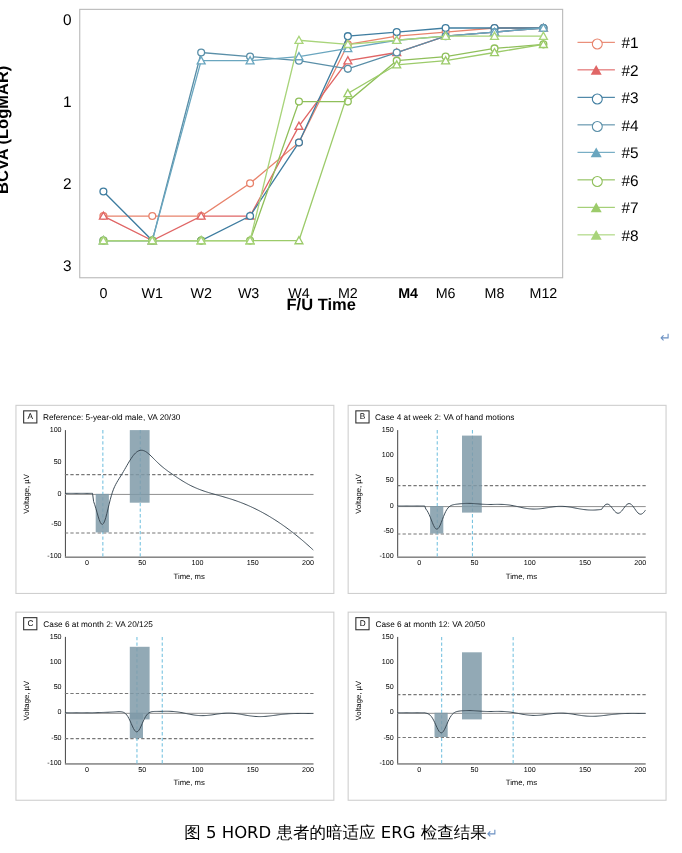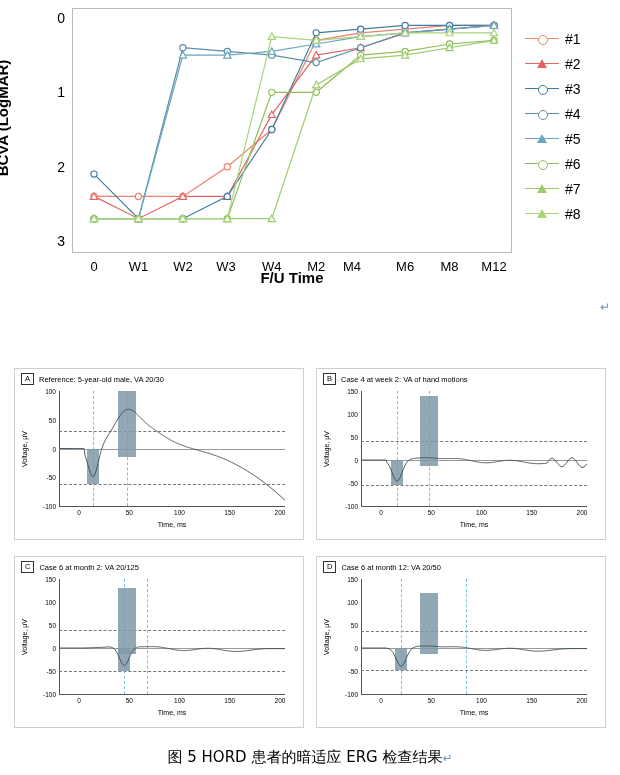--- a/index.html
+++ b/index.html
@@ -267,21 +267,21 @@
           <div class="ytick" style="top: 158.667px;">2</div>
           <div class="ytick" style="top: 233px;">3</div>
         </div>
       <div id="f4-xticks">
           <div class="xtick" style="left: 22px;">0</div>
           <div class="xtick" style="left: 66.4444px;">W1</div>
           <div class="xtick" style="left: 110.889px;">W2</div>
           <div class="xtick" style="left: 154px;">W3</div>
           <div class="xtick" style="left: 199.778px;">W4</div>
           <div class="xtick" style="left: 244.222px;">M2</div>
-          <div class="xtick" style="left: 280px;">M4</div>
+          <div class="xtick" style="left: 299px; font-weight: bold;">M4</div>
           <div class="xtick" style="left: 333.111px;">M6</div>
           <div class="xtick" style="left: 377.556px;">M8</div>
           <div class="xtick" style="left: 422px;">M12</div>
         </div>
       <svg id="f4-svg" width="440" height="245" style="position:absolute;left:0;top:0;">
           <polyline points="22,188.39999999999998 66.44444444444444,188.39999999999998 110.88888888888889,188.39999999999998 155.33333333333331,158.66666666666666 199.77777777777777,121.5 244.22222222222223,32.3 288.66666666666663,24.866666666666667 333.11111111111114,21.15 377.55555555555554,17.433333333333334 422,17.433333333333334" fill="none" stroke="#e8836c" stroke-width="1.2"></polyline>
           <circle cx="22" cy="188.39999999999998" r="3.1" fill="#ffffff" stroke="#e8836c" stroke-width="1.2"></circle>
           <circle cx="66.44444444444444" cy="188.39999999999998" r="3.1" fill="#ffffff" stroke="#e8836c" stroke-width="1.2"></circle>
           <circle cx="110.88888888888889" cy="188.39999999999998" r="3.1" fill="#ffffff" stroke="#e8836c" stroke-width="1.2"></circle>
           <circle cx="155.33333333333331" cy="158.66666666666666" r="3.1" fill="#ffffff" stroke="#e8836c" stroke-width="1.2"></circle>

